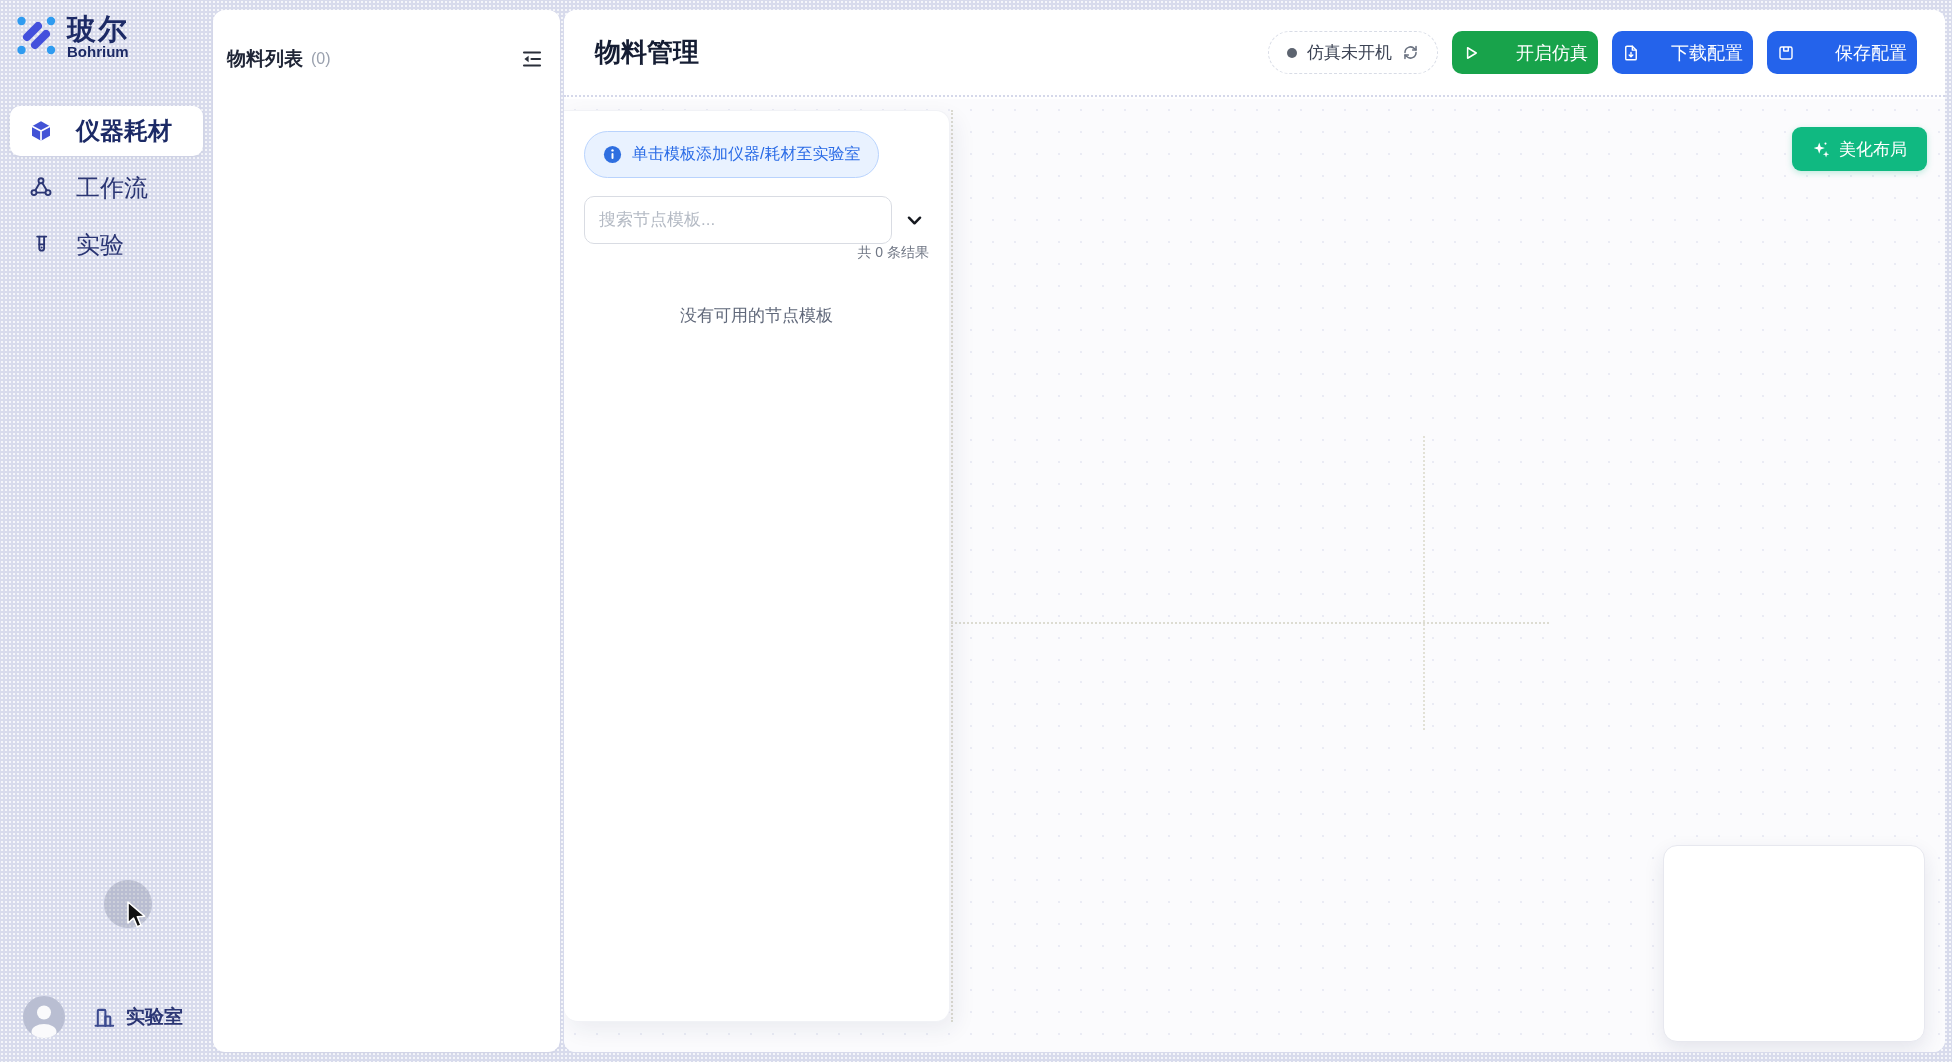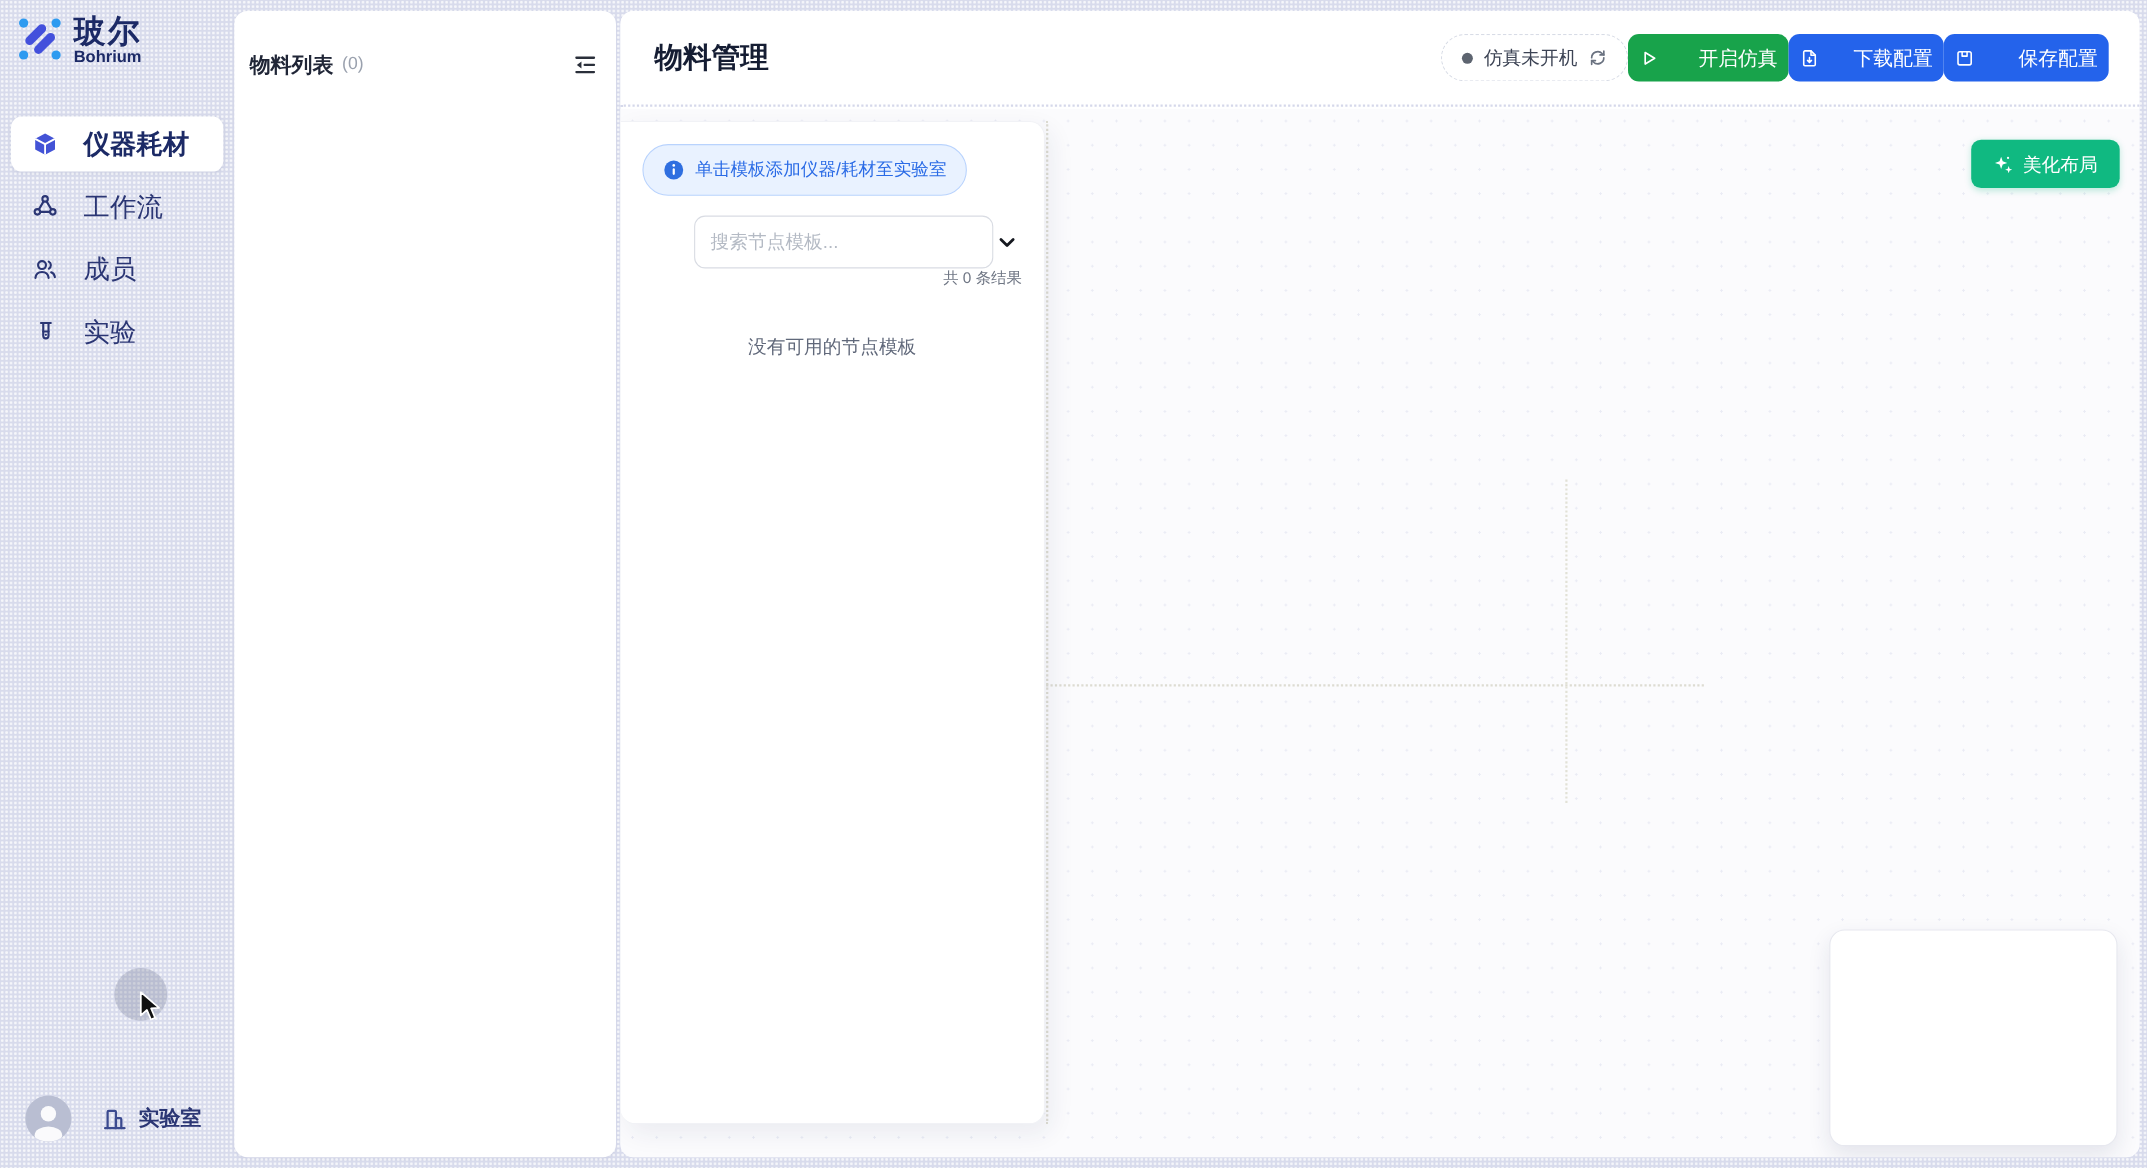--- a/index.html
+++ b/index.html
@@ -36,21 +36,21 @@
   .list-head{display:flex;align-items:center;padding:36px 16px 0 14px;}
   .list-title{font-size:19px;font-weight:700;color:#202637;}
   .list-count{font-size:16px;color:#9aa1ae;margin-left:8px;}
   .fold-btn{margin-left:auto;width:24px;height:24px;color:#2a2f3a;cursor:pointer;}
   
   .main-panel{position:absolute;left:564px;top:10px;width:1381px;height:1042px;background:var(--panel);
     border-radius:12px;overflow:hidden;}
   .main-head{position:absolute;left:0;top:0;right:0;height:87px;display:flex;align-items:center;
     padding:0 28px 0 31px;border-bottom:2px dotted #d5d8ea;background:#fff;z-index:5;}
   .page-title{font-size:26px;font-weight:700;color:var(--text-dark);}
-  .head-actions{margin-left:auto;display:flex;align-items:center;}
+  .head-actions{margin-left:auto;display:flex;align-items:center;gap:14px;}
   .status-pill{height:43px;padding:0 18px;display:inline-flex;align-items:center;gap:10px;
     border:1.6px dashed #d8dce6;border-radius:22px;background:#fff;font-size:17px;color:#3c4354;cursor:pointer;}
   .status-dot{width:10px;height:10px;border-radius:50%;background:#5d6470;}
   .sync-ic{width:17px;height:17px;color:#6a7280;cursor:pointer;}
   .btn{height:43px;display:inline-flex;align-items:center;justify-content:space-between;gap:9px;border:none;
     border-radius:10px;color:#fff;font-size:18px;font-family:inherit;cursor:pointer;padding:0 10px;}
   .btn .bicon{width:18px;height:18px;}
   .btn-green{width:146px;background:var(--green);}
   .btn-blue-dl{width:141px;background:var(--blue);}
   .btn-blue-sv{width:150px;background:var(--blue);}
@@ -70,21 +70,21 @@
   
   .tpl-panel{position:absolute;left:0;top:11px;width:386px;height:912px;background:#fff;
     border-radius:0 14px 14px 14px;border:1px solid #f1f2f6;border-left:none;
     box-shadow:6px 8px 22px rgba(30,40,90,.07);padding:20px;z-index:4;}
   .tpl-banner{display:inline-flex;align-items:center;gap:10px;height:47px;padding:0 18px;
     background:var(--banner-bg);border:1px solid var(--banner-border);border-radius:24px;
     color:var(--banner-text);font-size:16px;white-space:nowrap;}
   .tpl-banner .iicon{width:19px;height:19px;color:#2f6fe0;flex:0 0 19px;}
   .search-row{margin-top:18px;display:flex;align-items:center;}
   .search-input{width:308px;height:48px;border:1px solid var(--border);border-radius:10px;
-    padding:0 14px;font-size:17px;font-family:inherit;color:#333;outline:none;margin-left:47px;}
+    padding:0 14px;font-size:17px;font-family:inherit;color:#333;outline:none;}
   .search-input::placeholder{color:var(--placeholder);}
   .chev-btn{margin-left:auto;width:30px;height:30px;display:flex;align-items:center;justify-content:center;
     color:#15181f;cursor:pointer;background:none;border:none;}
   .chev-btn svg{width:19px;height:19px;}
   .result-count{margin-top:0;text-align:right;font-size:14px;color:var(--gray-text);}
   .empty-text{margin-top:42px;text-align:center;font-size:17px;color:#60687a;}
   
   .click-ripple{position:absolute;left:104px;top:880px;width:48px;height:48px;border-radius:50%;
     background:rgba(122,128,152,.32);}
   .cursor{position:absolute;left:126px;top:901px;width:24px;height:32px;}
@@ -135,31 +135,20 @@
                 <circle cx="19" cy="16.6" r="2.5"></circle>
                 <circle cx="5" cy="16.6" r="2.5"></circle>
               </g>
           </svg>
         </span>
         <span>工作流</span>
       </div>
       <div class="nav-item">
         <span class="nicon">
           <svg viewBox="0 0 24 24" fill="none" stroke="currentColor" stroke-width="1.9" stroke-linecap="round">
-            <circle cx="9.2" cy="8" r="3.6"></circle>
-            <path d="M3.2 19.6c.4-3.4 2.8-5.4 6-5.4s5.6 2 6 5.4"></path>
-            <path d="M15.3 4.8a3.7 3.7 0 0 1 .2 6.4"></path>
-            <path d="M17.5 14.5c2 .7 3.1 2.3 3.4 4.5"></path>
-          </svg>
-        </span>
-        <span>成员</span>
-      </div>
-      <div class="nav-item">
-        <span class="nicon">
-          <svg viewBox="0 0 24 24" fill="none" stroke="currentColor" stroke-width="1.9" stroke-linecap="round">
             <path d="M10.3 3.6v11.6a2.4 2.4 0 0 0 4.8 0V3.6"></path>
             <path d="M8.2 3.6h9"></path>
             <path d="M10.3 11.4h4.8"></path>
             <circle cx="12.7" cy="14.4" r="1" fill="currentColor" stroke="none"></circle>
           </svg>
         </span>
         <span>实验</span>
       </div>
     </nav>
 

